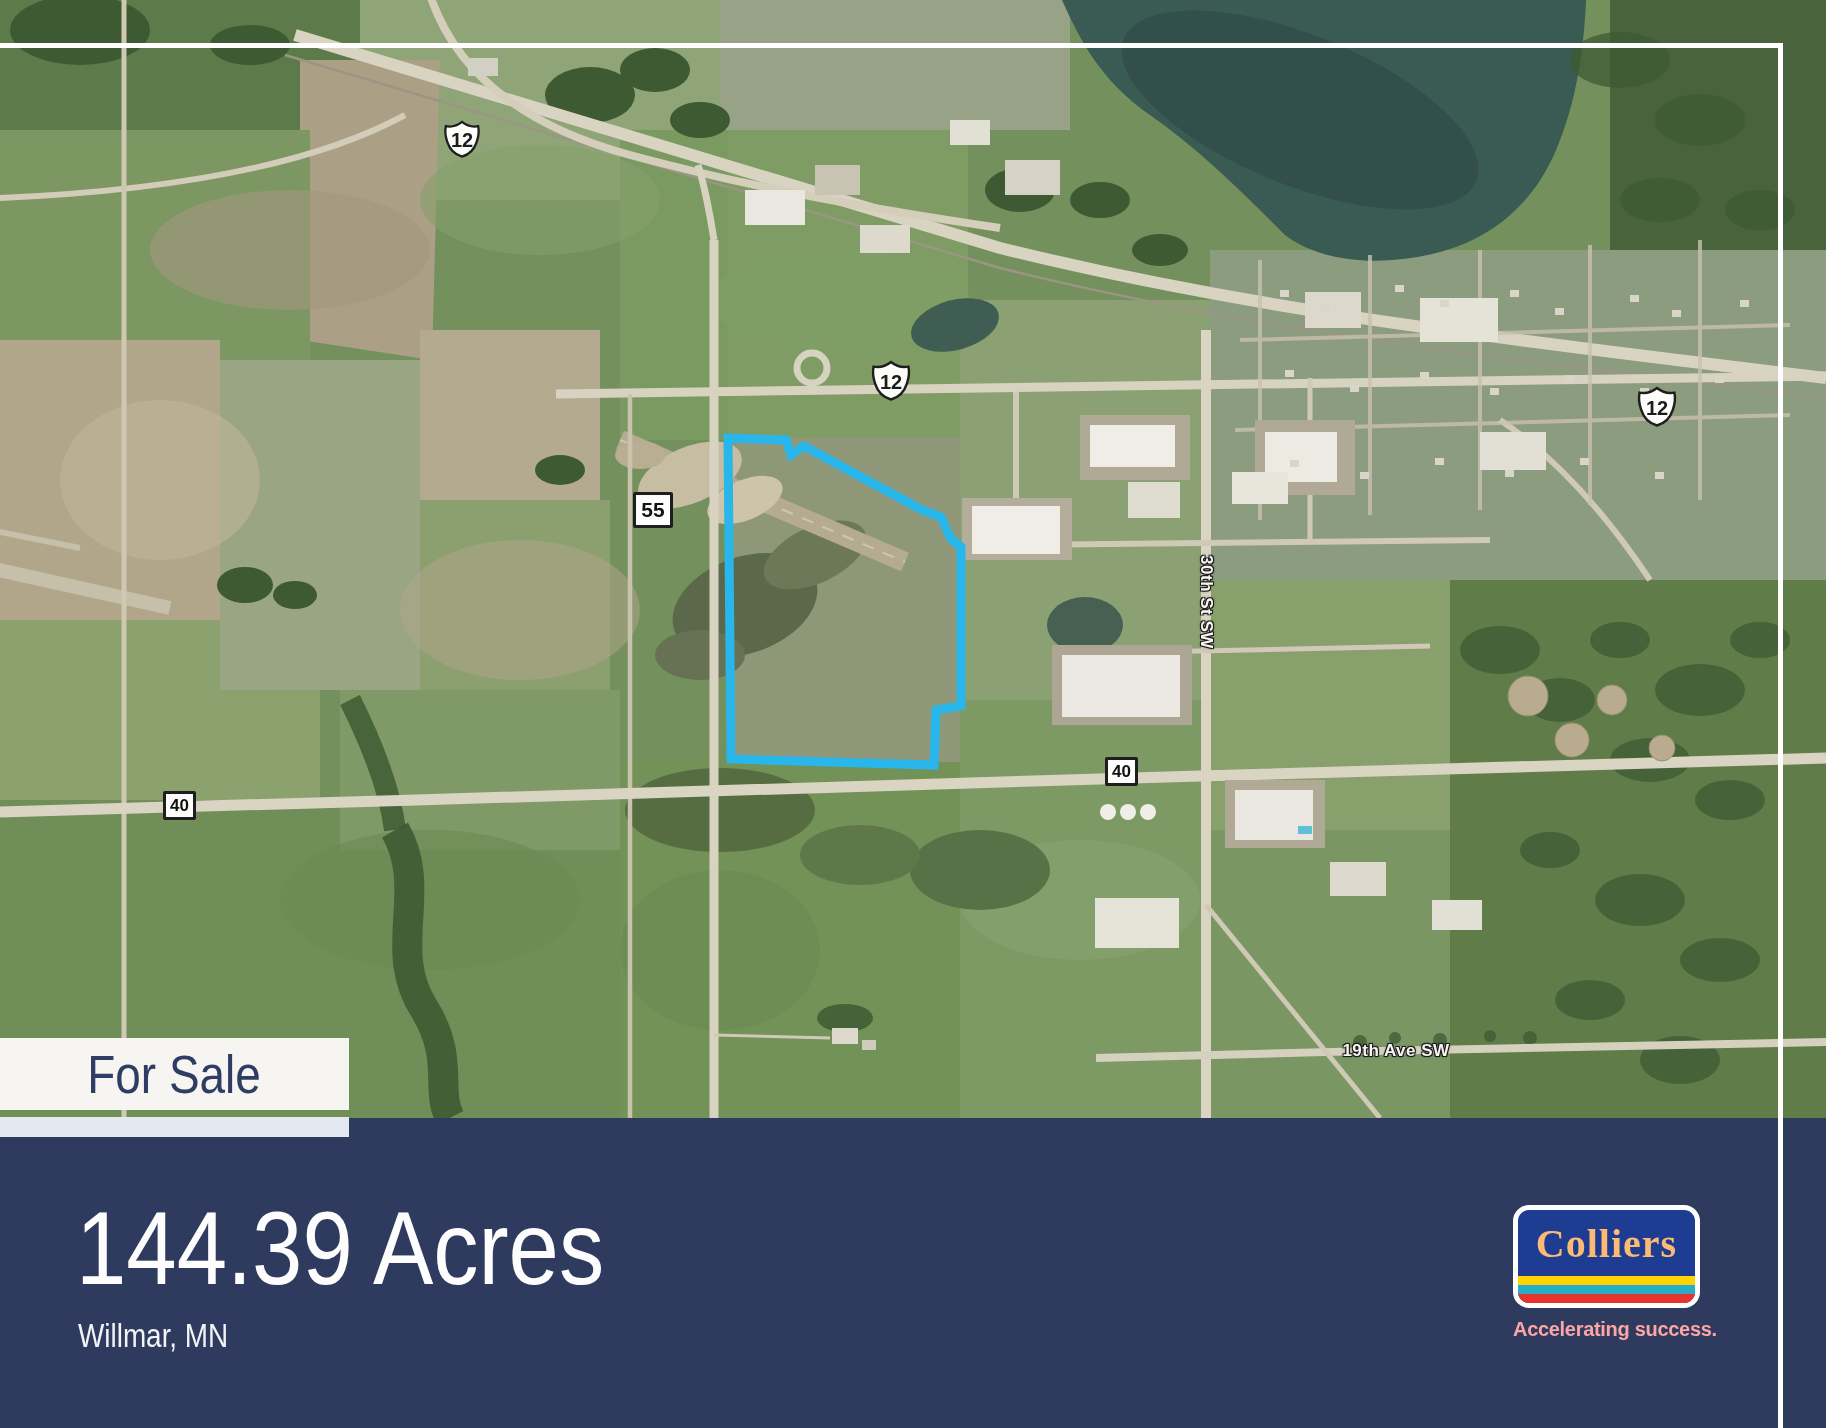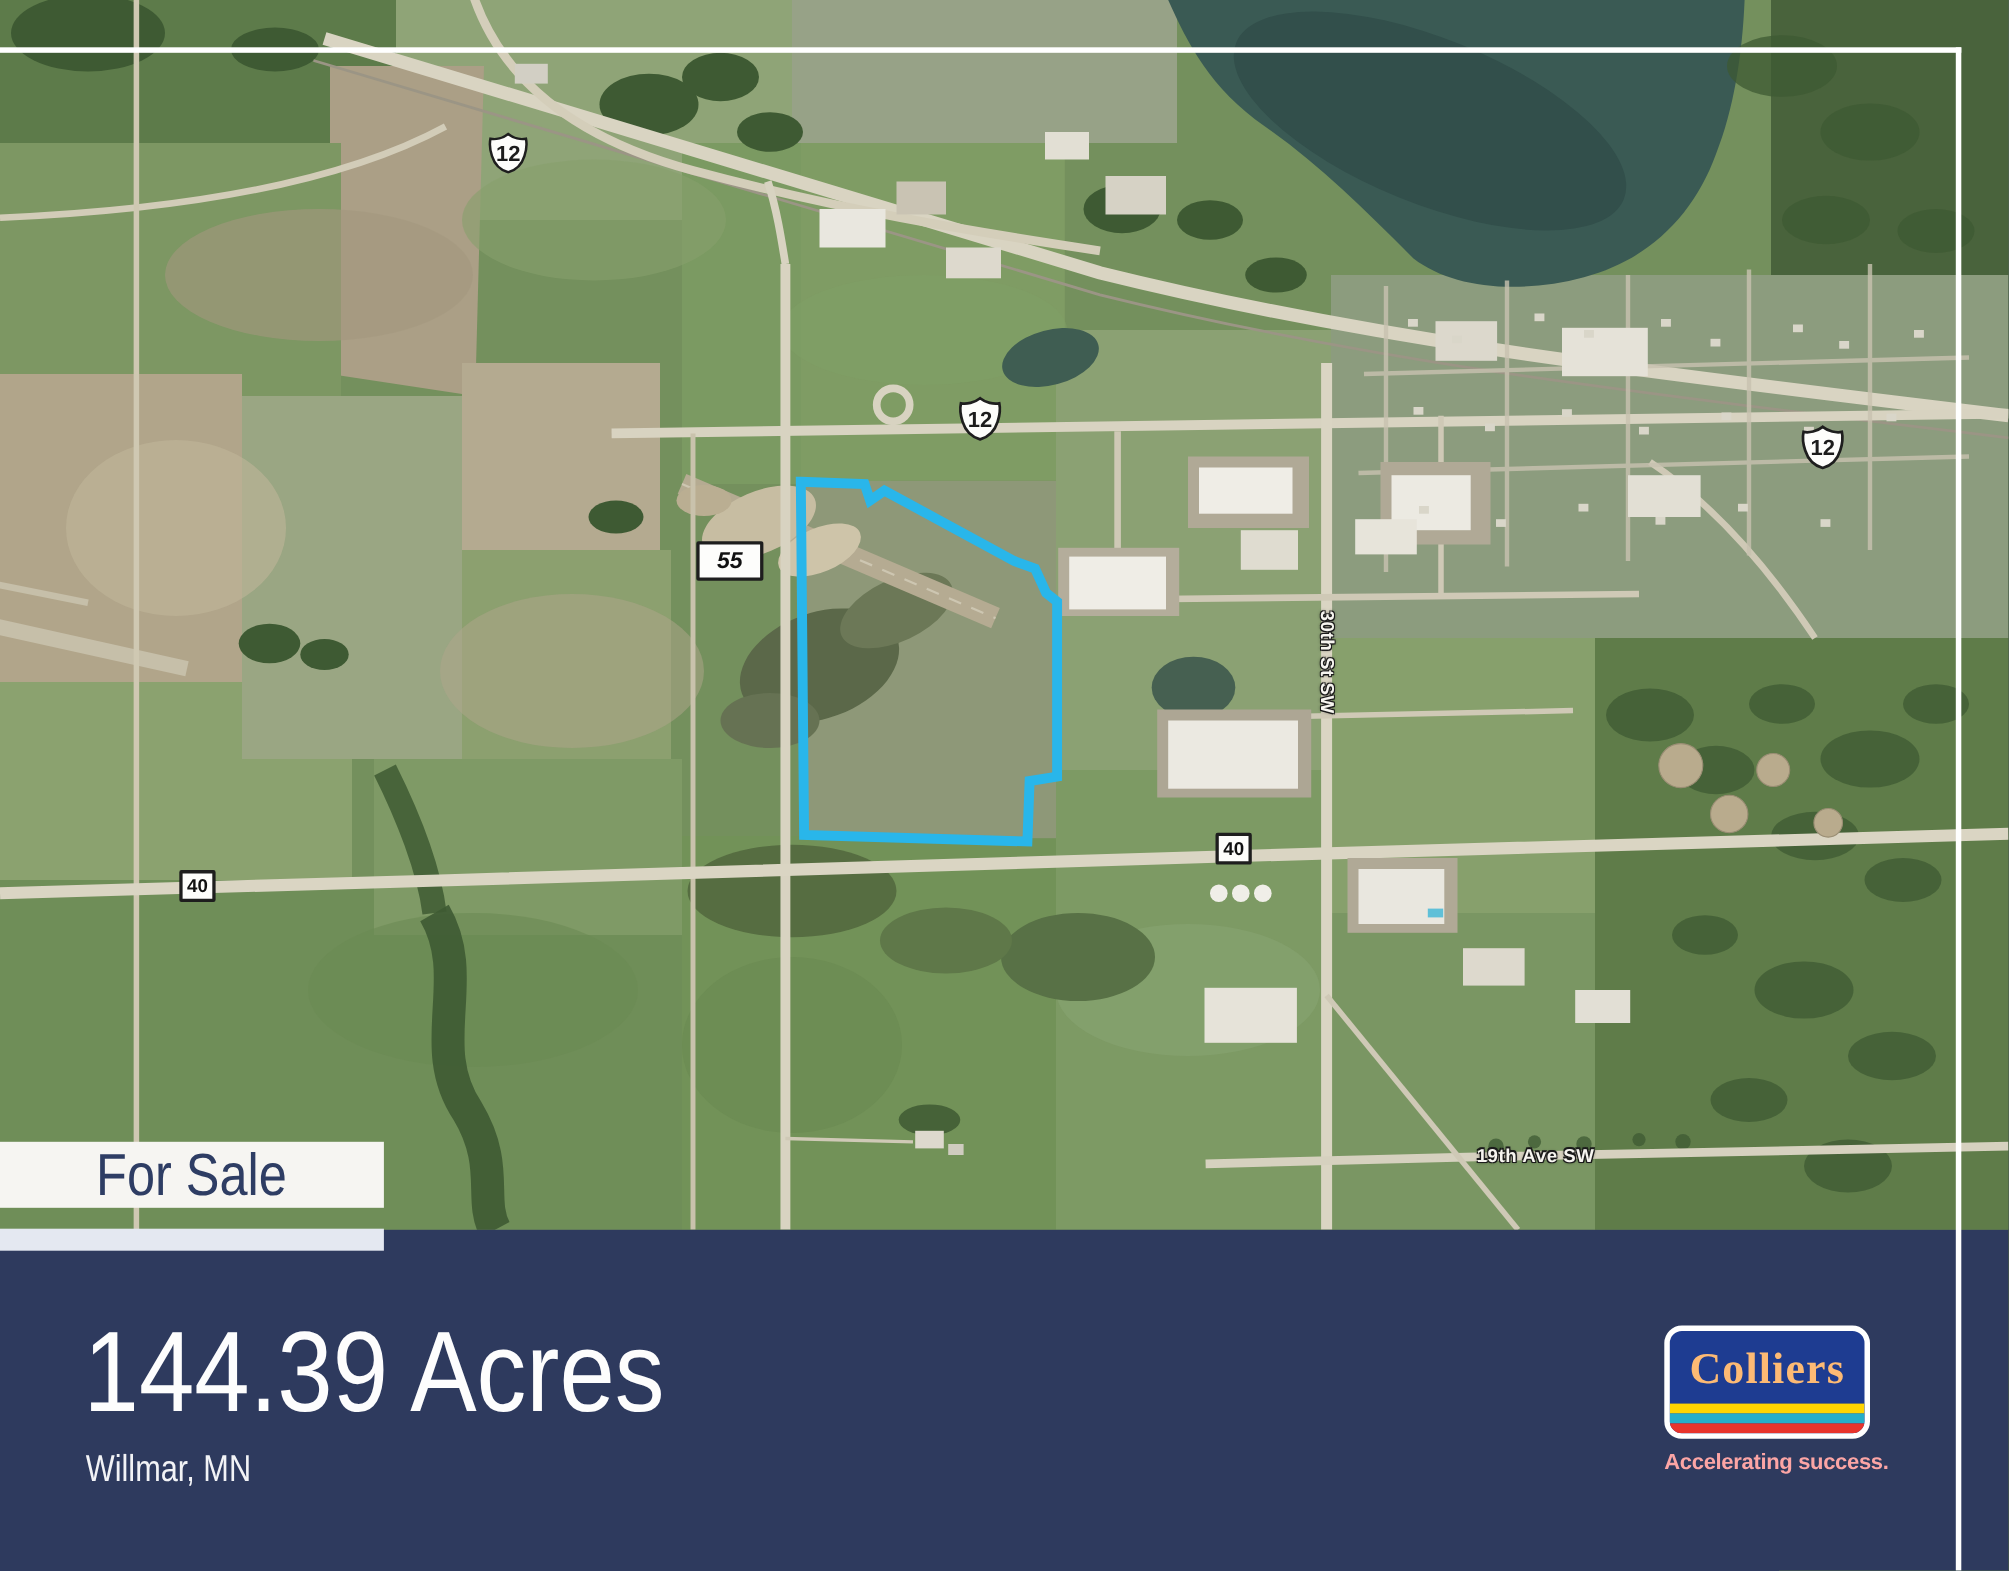--- a/index.html
+++ b/index.html
@@ -10,31 +10,31 @@
   .map-wrap{position:absolute;left:0;top:0;width:1826px;height:1118px;z-index:1;}
   .map-wrap svg{position:absolute;left:0;top:0;}
 
   
   .shield{position:absolute;z-index:3;display:flex;align-items:center;justify-content:center;}
   .shield-us{width:44px;height:41px;}
   .shield-us svg{position:absolute;inset:0;width:100%;height:100%;}
   .shield-us span{position:relative;z-index:1;font-weight:bold;font-size:20px;color:#1c1c1c;line-height:1;padding-top:2px;}
   .shield-sq{background:#fdfdfb;border:3px solid #1e1e1e;border-radius:2px;
              font-weight:bold;color:#111;box-sizing:border-box;}
-  .sq-55{width:61px;height:36px;font-size:21px;font-style:italic;}
+  .sq-55{width:40px;height:36px;font-size:21px;}
   .sq-40{width:33px;height:29px;font-size:17px;text-align:center;}
 
   .street-label{position:absolute;z-index:3;font-size:17px;font-weight:bold;color:#f7f5f0;
       letter-spacing:.5px;white-space:nowrap;
       text-shadow:-1px -1px 0 #1b1b1b,1px -1px 0 #1b1b1b,-1px 1px 0 #1b1b1b,1px 1px 0 #1b1b1b,0 0 3px #000;}
   .street-30th{left:1206px;top:602px;transform:translate(-50%,-50%) rotate(90deg);}
   .ave-19th{left:1396px;top:1051px;transform:translate(-50%,-50%);}
 
   
-  .for-sale-box{position:absolute;left:0;top:1038px;width:349px;height:60px;background:#f6f5f2;
+  .for-sale-box{position:absolute;left:0;top:1038px;width:349px;height:72px;background:#f6f5f2;
       z-index:4;display:flex;align-items:center;justify-content:center;}
   .for-sale-box span{display:inline-block;font-size:54px;font-weight:300;color:#2e3d64;
       transform:scaleX(.85);letter-spacing:0;}
   .accent-stripe{position:absolute;left:0;top:1117px;width:349px;height:20px;background:#e4e8f1;z-index:4;}
 
   
   .banner{position:absolute;left:0;top:1118px;width:1826px;height:392px;background:#2e3a5e;z-index:3;}
   .acreage{position:absolute;left:76px;top:78px;font-size:104px;font-weight:300;color:#fdfdfd;
       display:inline-block;transform:scaleX(.87);transform-origin:left center;white-space:nowrap;line-height:1;}
   .location{position:absolute;left:78px;top:198px;font-size:34px;font-weight:300;color:#f2f3f6;

